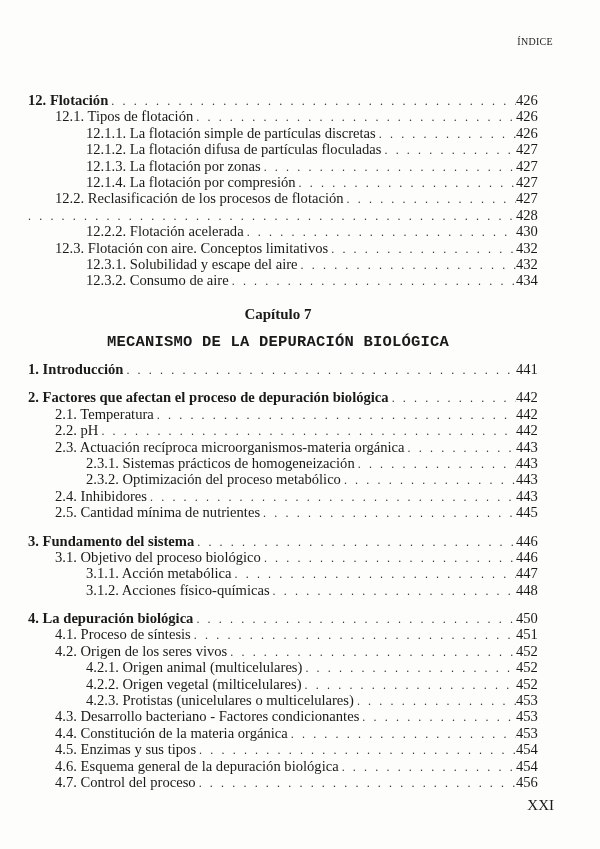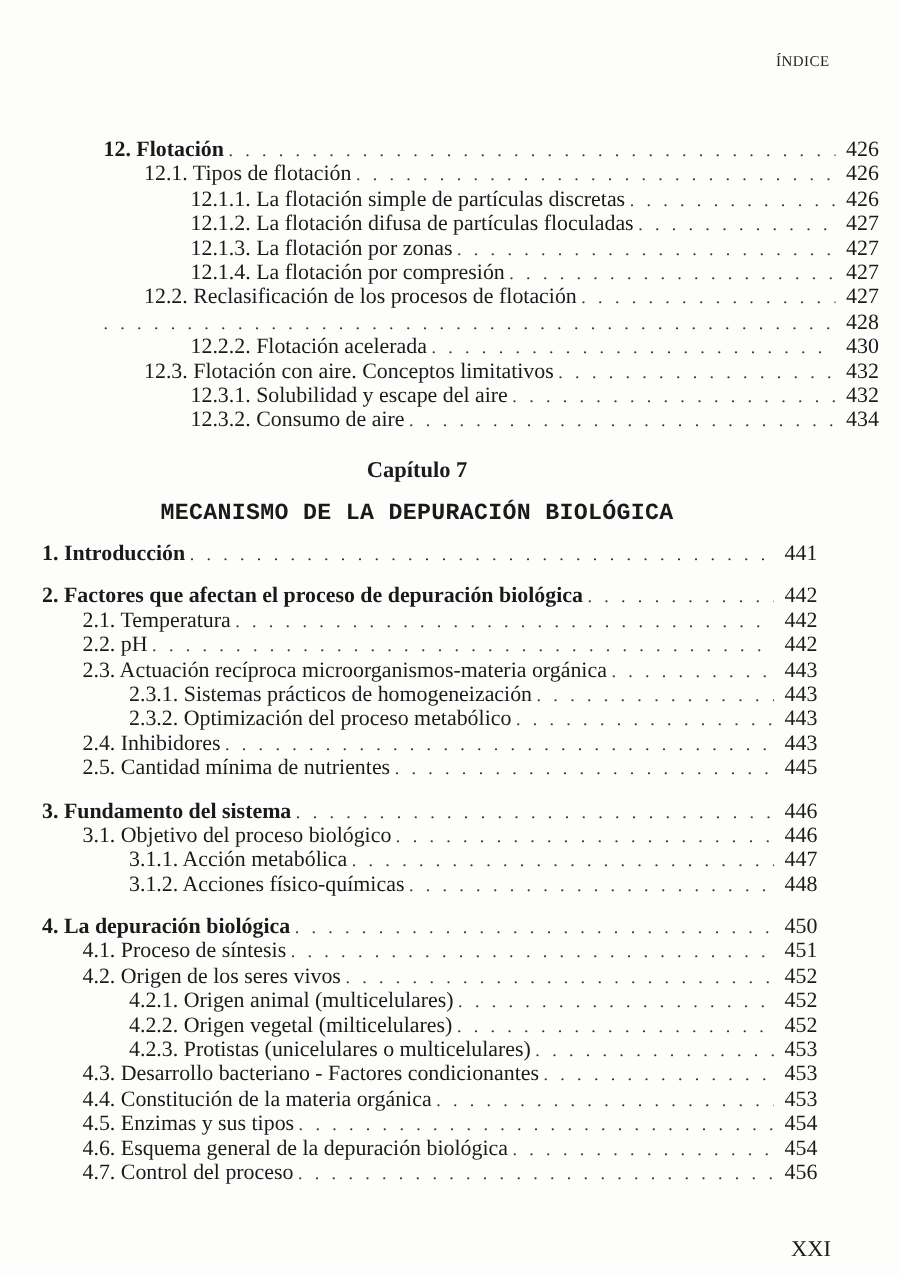--- a/index.html
+++ b/index.html
@@ -7,36 +7,36 @@
       width: 600px; height: 849px; background: #fdfdfb; position: relative;
       font-family: "Liberation Serif", "DejaVu Serif", serif; color: #1a1a1a;
       overflow: hidden;
     }
     .header { position: absolute; top: 36px; right: 47px; font-size: 10px; letter-spacing: 0.3px; color: #222; }
     .toc { position: absolute; left: 28px; width: 524px; }
     .row { position: relative; height: 16.4px; line-height: 16.4px; font-size: 14.6px; display: flex; align-items: baseline; white-space: nowrap; }
     .row .label { flex: 0 0 auto; background: #fdfdfb; padding-right: 3px; }
     .row .dots { flex: 1 1 auto; overflow: hidden; letter-spacing: 2.6px; color: #333; font-size: 12px; }
     .row .dots::before { content: ". . . . . . . . . . . . . . . . . . . . . . . . . . . . . . . . . . . . . . . . . . . . . . . . . . . . . . . . . . . . . . . . . . . . . . . . . . . . . . . . . . . ."; }
-    .row .page { flex: 0 0 36px; text-align: center; }
+    .row .page { flex: 0 0 36px; text-align: left; }
     .lvl0 .label { padding-left: 0; font-weight: bold; }
     .lvl1 .label { padding-left: 27px; }
     .lvl2 .label { padding-left: 58px; font-family: Liberation Serif, serif; }
     .gap { height: 12px; }
     .chapter { position: absolute; left: 0; width: 556px; text-align: center; font-weight: bold; }
     .chapter-num { top: 306px; font-size: 15px; }
     .chapter-title { top: 333px; font-size: 15.5px; letter-spacing: 0.2px; font-family: Liberation Mono, monospace; }
-    .footer { position: absolute; top: 797px; right: 46px; font-size: 15px; margin-top: 28px; }
+    .footer { position: absolute; top: 797px; right: 46px; font-size: 15px; }
   </style>
 </head>
 <body>
 
 <div class="header">ÍNDICE</div>
 
-<div class="toc" id="toc-a" style="top:92px;margin-left:41px;">
+<div class="toc" id="toc-a" style="top:92px;">
     <div class="row lvl0">
       <span class="label">12. Flotación</span>
       <span class="dots"></span>
       <span class="page">426</span>
     </div>
     <div class="row lvl1">
       <span class="label">12.1. Tipos de flotación</span>
       <span class="dots"></span>
       <span class="page">426</span>
     </div>

